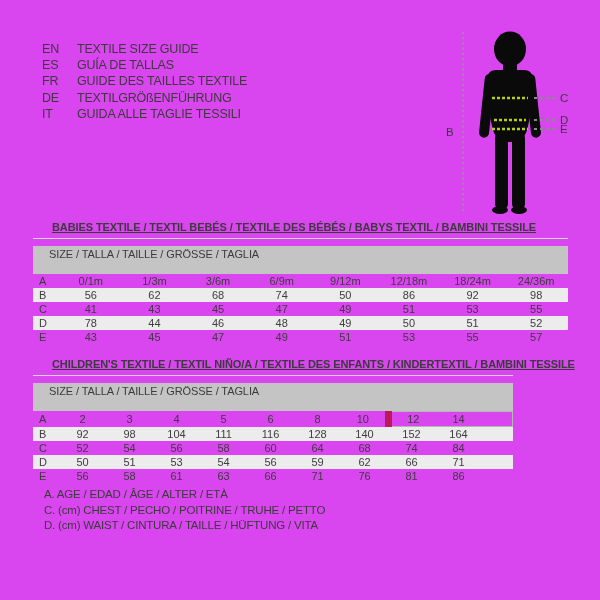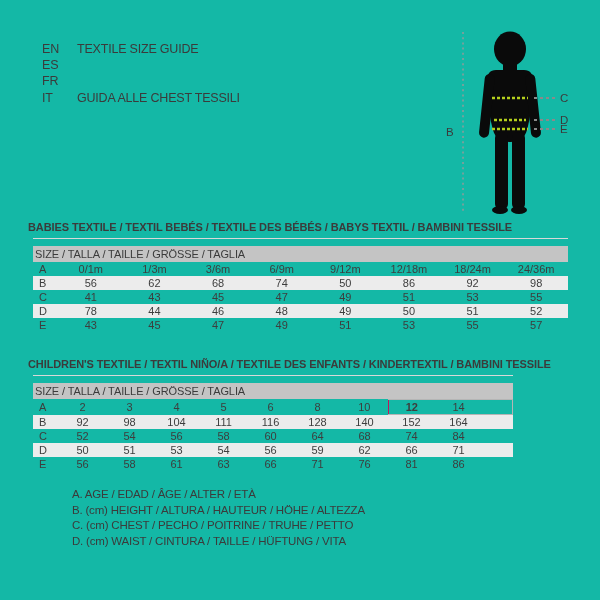--- a/index.html
+++ b/index.html
@@ -1,60 +1,66 @@
 <!DOCTYPE html>
 <html><head>
 <meta charset="utf-8">
 <style>
   html,body{margin:0;padding:0;background:#fff;}
   #canvas{
-    position:relative;width:600px;height:600px;background:#14b8a6;overflow:hidden;
+    position:relative;width:600px;height:600px;background:#d946ef;overflow:hidden;
     font-family:"Liberation Sans","DejaVu Sans",sans-serif;color:#3b3b3b;
   }
   
   .lang-list{position:absolute;left:42px;top:41px;}
   .lang-row{display:flex;line-height:16.2px;font-size:12.5px;letter-spacing:-0.2px;font-weight:500;}
   .lang-code{width:35px;flex:0 0 35px;}
   
   .figure{position:absolute;left:438px;top:14px;width:164px;height:212px;}
   
-  .section-title{position:absolute;left:28px;font-size:11px;font-weight:700;letter-spacing:-0.1px;white-space:nowrap;}
+  .section-title{position:absolute;left:52px;font-size:11px;font-weight:700;letter-spacing:-0.1px;white-space:nowrap;text-decoration:underline;}
   
   .table-wrap{position:absolute;left:33px;border-top:1px solid #d8d8d8;padding-top:7px;}
-  .table-head{background:#c4c4c4;height:16px;line-height:16px;padding-left:2px;font-size:11px;color:#3b3b3b;letter-spacing:-0.1px;}
+  .table-head{background:#c4c4c4;height:28px;line-height:16px;padding-left:16px;font-size:11px;color:#3b3b3b;letter-spacing:-0.1px;}
   table.size{border-collapse:collapse;table-layout:fixed;}
   table.size td{height:14px;line-height:14px;font-size:11px;text-align:center;padding:0;color:#3d3d3d;white-space:nowrap;overflow:hidden;}
   table.size td.lab{text-align:left;padding-left:6px;}
   tr.alt{background:#ececec;}
   td.bx{border-top:1px solid #b5b5b5;border-bottom:1px solid #b5b5b5;}
-  td.bx.l{border-left:1px solid #be185d;font-weight:bold;}
+  td.bx.l{border-left:7px solid #be185d;}
   td.bx.r{border-right:1px solid #b5b5b5;}
   
   .legend{position:absolute;left:44px;top:487px;}
-  .legend-line{font-size:11.5px;line-height:15.7px;letter-spacing:-0.2px;font-weight:500;white-space:nowrap;margin-left:28px;}
+  .legend-line{font-size:11.5px;line-height:15.7px;letter-spacing:-0.2px;font-weight:500;white-space:nowrap;}
 </style>
 </head>
 <body>
 
 <div id="canvas">
 
   <div class="lang-list">
     <div class="lang-row">
       <span class="lang-code">EN</span>
       <span class="lang-title">TEXTILE SIZE GUIDE</span>
     </div>
     <div class="lang-row">
       <span class="lang-code">ES</span>
+      <span class="lang-title">GUÍA DE TALLAS</span>
     </div>
     <div class="lang-row">
       <span class="lang-code">FR</span>
+      <span class="lang-title">GUIDE DES TAILLES TEXTILE</span>
+    </div>
+    <div class="lang-row">
+      <span class="lang-code">DE</span>
+      <span class="lang-title">TEXTILGRÖßENFÜHRUNG</span>
     </div>
     <div class="lang-row">
       <span class="lang-code">IT</span>
-      <span class="lang-title">GUIDA ALLE CHEST TESSILI</span>
+      <span class="lang-title">GUIDA ALLE TAGLIE TESSILI</span>
     </div>
   </div>
 
   <svg class="figure" viewBox="0 0 164 212" xmlns="http://www.w3.org/2000/svg">
 
     <line x1="25" y1="18" x2="25" y2="199" stroke="#9a9a9a" stroke-width="1.4" stroke-dasharray="2 3.2"></line>
     <text x="8" y="122" font-size="11.5" fill="#3b3b3b">B</text>
 
     <g fill="#0a0a0a">
       <ellipse cx="72" cy="35" rx="16" ry="17.5"></ellipse>
@@ -238,18 +244,17 @@
         <td>81</td>
         <td>86</td>
         <td></td>
       </tr>
     </tbody>
       </table>
   </div>
 
   <div class="legend">
     <div class="legend-line">A. AGE / EDAD / ÂGE / ALTER / ETÀ</div>
-    <div class="legend-line">B. (cm) HEIGHT / ALTURA / HAUTEUR / HÖHE / ALTEZZA</div>
     <div class="legend-line">C. (cm) CHEST / PECHO / POITRINE / TRUHE / PETTO</div>
     <div class="legend-line">D. (cm) WAIST / CINTURA / TAILLE / HÜFTUNG / VITA</div>
   </div>
 
 </div>
 
 </body></html>

